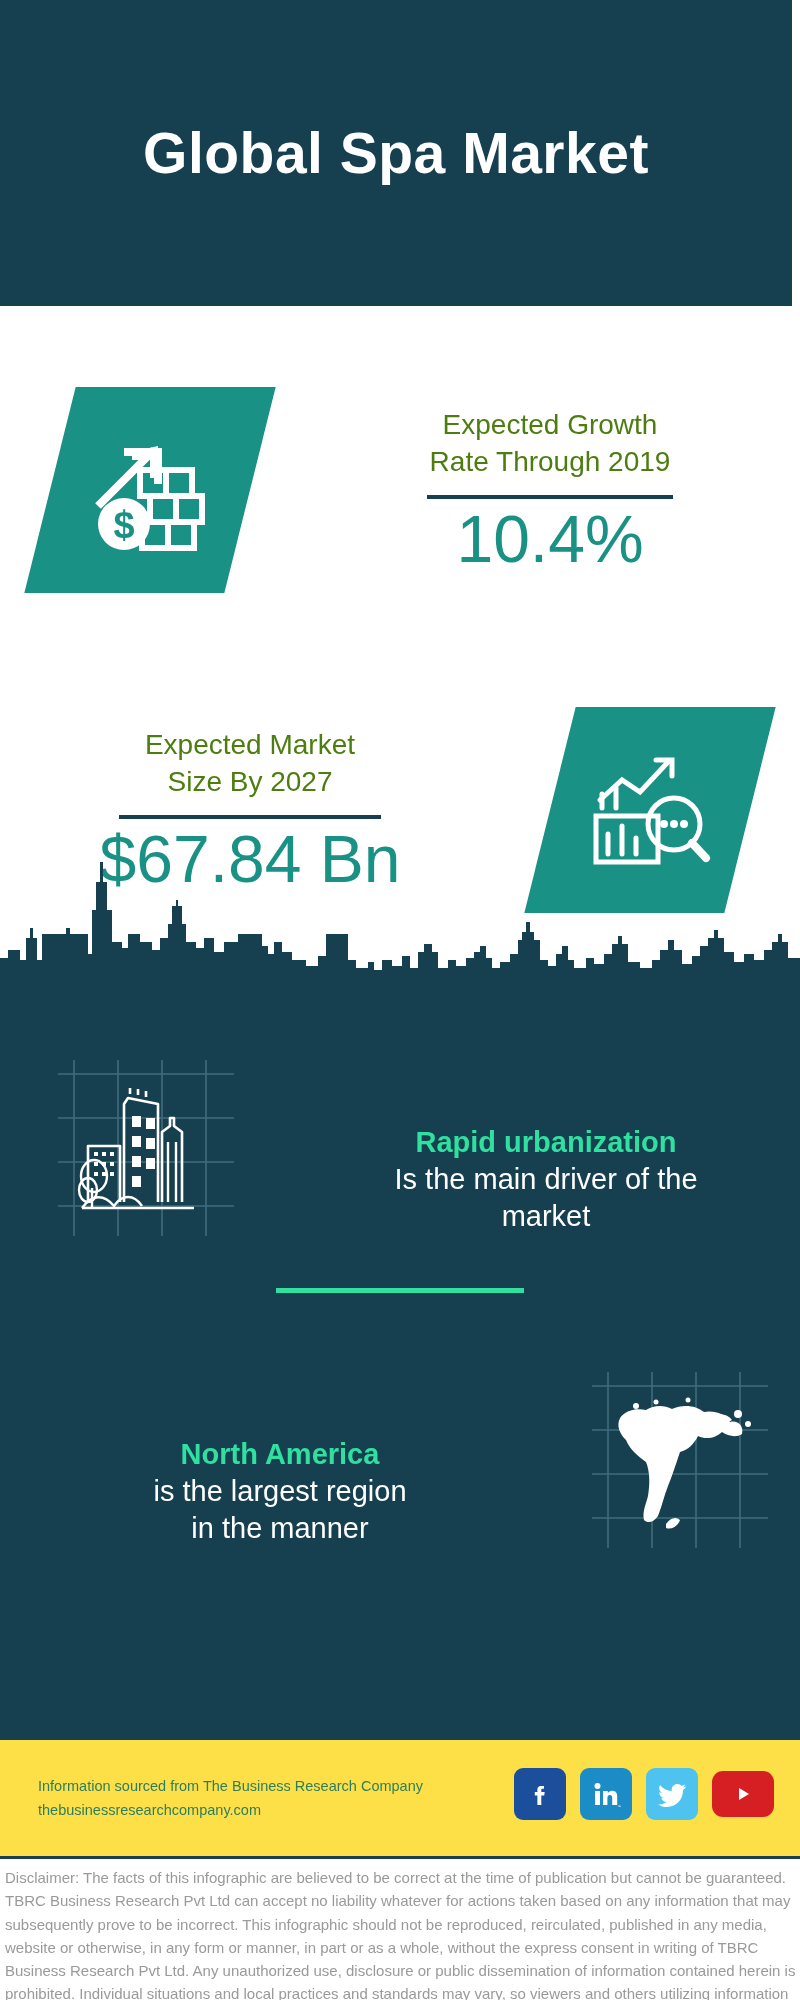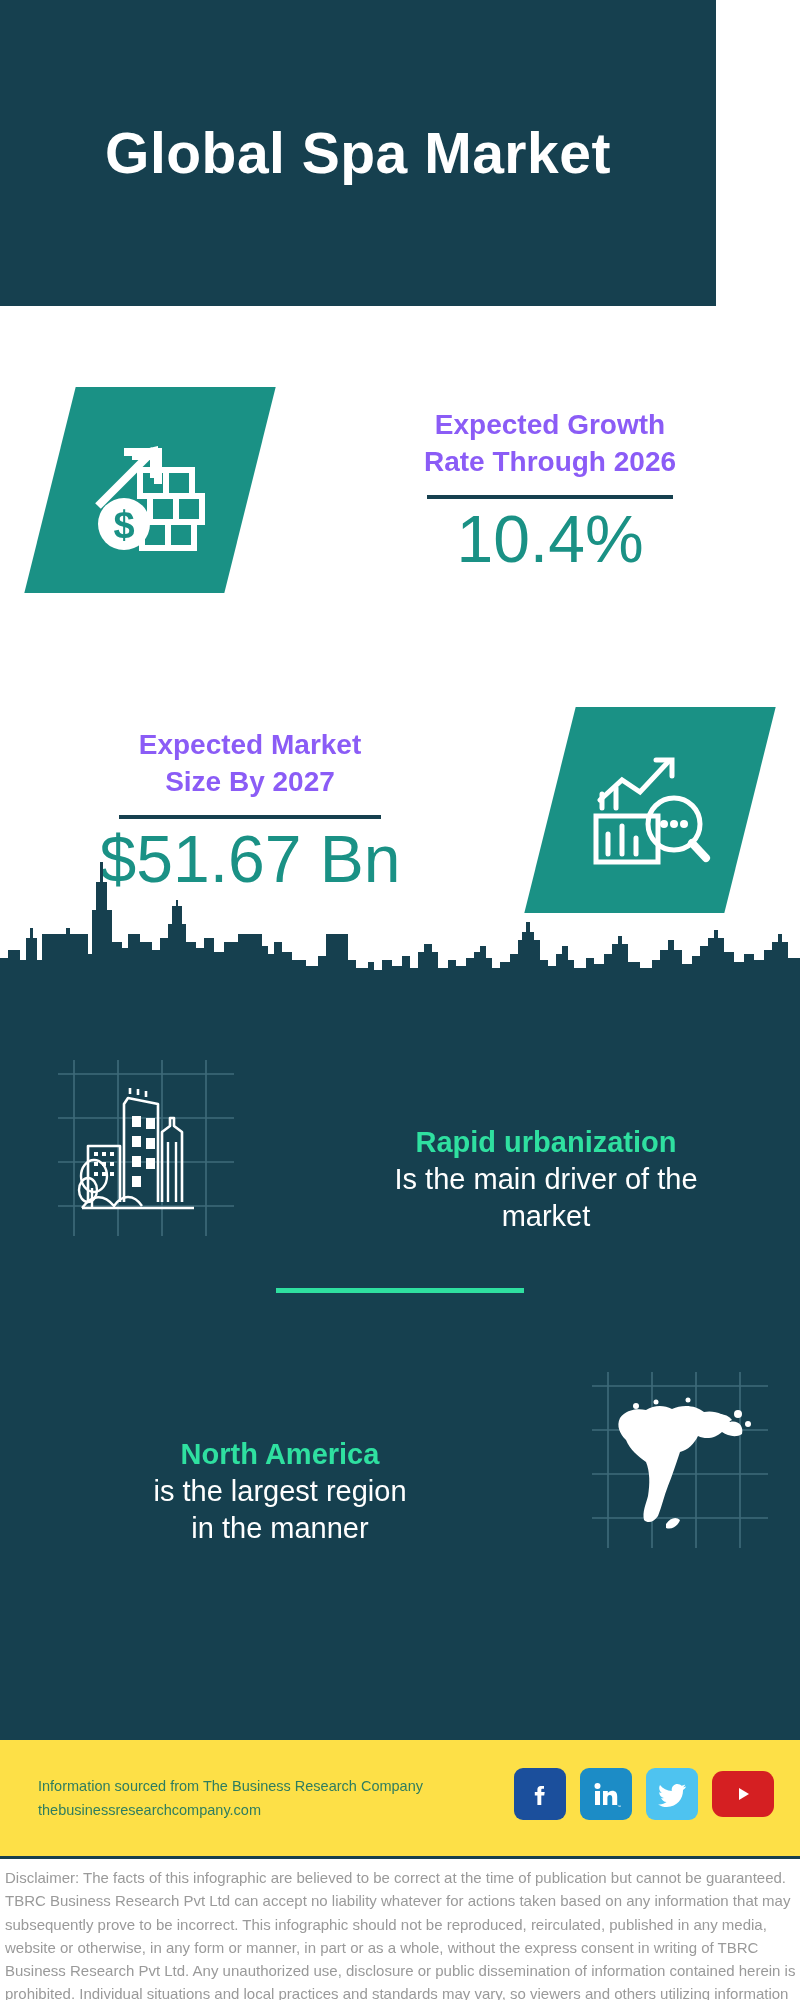--- a/index.html
+++ b/index.html
@@ -5,41 +5,41 @@
   html,body{margin:0;padding:0;background:#ffffff;}
   body{
     width:800px;height:2000px;position:relative;overflow:hidden;
     font-family:"Liberation Sans","DejaVu Sans",sans-serif;
     -webkit-font-smoothing:antialiased;
   }
   .page{width:800px;height:2000px;position:relative;background:#ffffff;}
 
   
   .header{
-    position:absolute;left:0;top:0;width:716px;height:306px;
+    position:absolute;left:0;top:0;width:792px;height:306px;
     background:#16404f;display:flex;align-items:center;justify-content:center;
   }
   .header-title{
     color:#ffffff;font-size:57px;font-weight:bold;letter-spacing:0.5px;
     text-align:center;line-height:1.1;
   }
 
   .row{position:absolute;width:800px;}
 
   
   .tile{
     width:200px;height:206px;background:#1a9185;
     transform:skewX(-14deg);
     display:flex;align-items:center;justify-content:center;
   }
   .tile-inner{transform:skewX(14deg);display:flex;align-items:center;justify-content:center;}
 
   .stat-text{display:flex;flex-direction:column;align-items:center;}
   .stat-label{
-    color:#8b5cf6;font-size:28px;font-weight:bold;line-height:1.33;
+    color:#4d7c0f;font-size:28px;font-weight:normal;line-height:1.33;
     text-align:center;white-space:nowrap;
   }
   .stat-rule{height:4px;background:#16404f;margin:14px 0 6px 0;}
   .stat-value{
     color:#1a9185;font-size:66px;font-weight:normal;line-height:1.05;
     text-align:left;white-space:nowrap;
   }
 
   
   .dark{
@@ -111,34 +111,34 @@
 
             <circle cx="44" cy="104" r="26" fill="#ffffff"></circle>
             <text x="44" y="118" font-size="38" font-weight="bold" text-anchor="middle" fill="#1a9185" font-family="Liberation Sans, sans-serif">$</text>
           </svg>
         </div>
       </div>
     </div>
     <div style="width:500px;display:flex;justify-content:center;">
       <div class="stat-text">
         <div class="stat-label">Expected Growth</div>
-        <div class="stat-label">Rate Through 2026</div>
+        <div class="stat-label">Rate Through 2019</div>
         <div class="stat-rule" style="width:246px;"></div>
         <div class="stat-value">10.4%</div>
       </div>
     </div>
   </div>
 
   <div class="row" style="top:690px;left:0;height:240px;display:flex;align-items:center;">
     <div style="width:500px;display:flex;justify-content:center;">
       <div class="stat-text">
         <div class="stat-label">Expected Market</div>
         <div class="stat-label">Size By 2027</div>
         <div class="stat-rule" style="width:262px;"></div>
-        <div class="stat-value">$51.67 Bn</div>
+        <div class="stat-value">$67.84 Bn</div>
       </div>
     </div>
     <div style="width:300px;display:flex;justify-content:center;">
       <div class="tile">
         <div class="tile-inner">
           <svg width="136" height="136" viewBox="0 0 136 136">
             <g stroke="#ffffff" stroke-width="5" fill="none" stroke-linecap="round">
 
               <polyline points="18,58 40,38 58,50 86,20"></polyline>
               <polyline points="74,18 90,18 90,34"></polyline>

